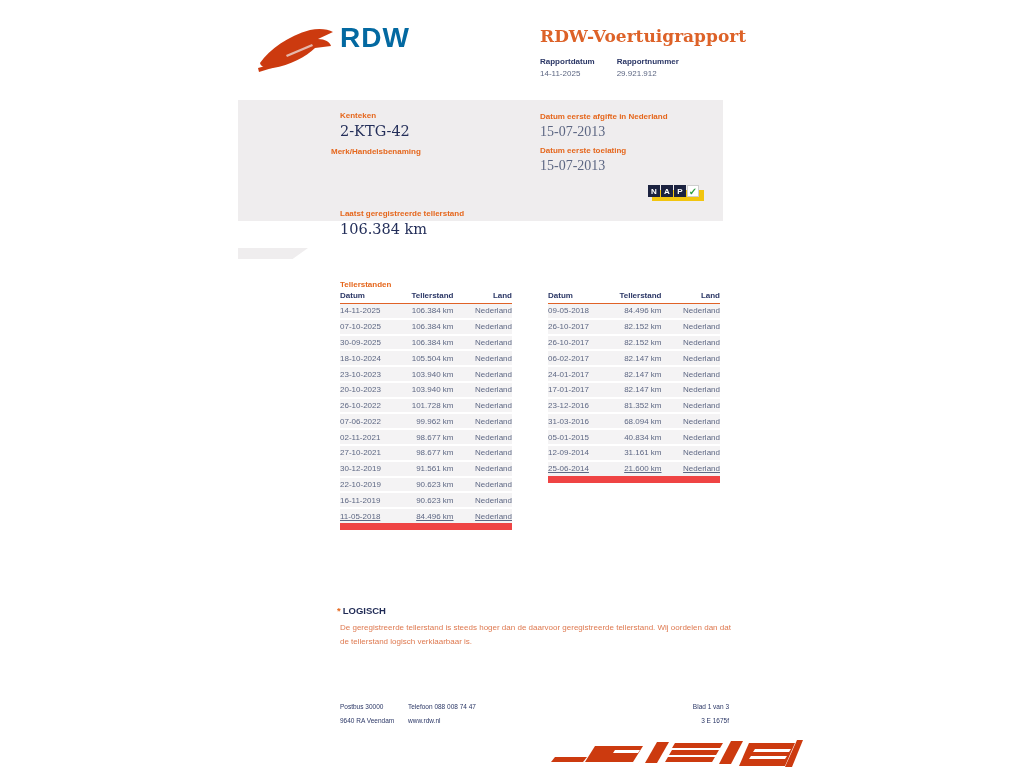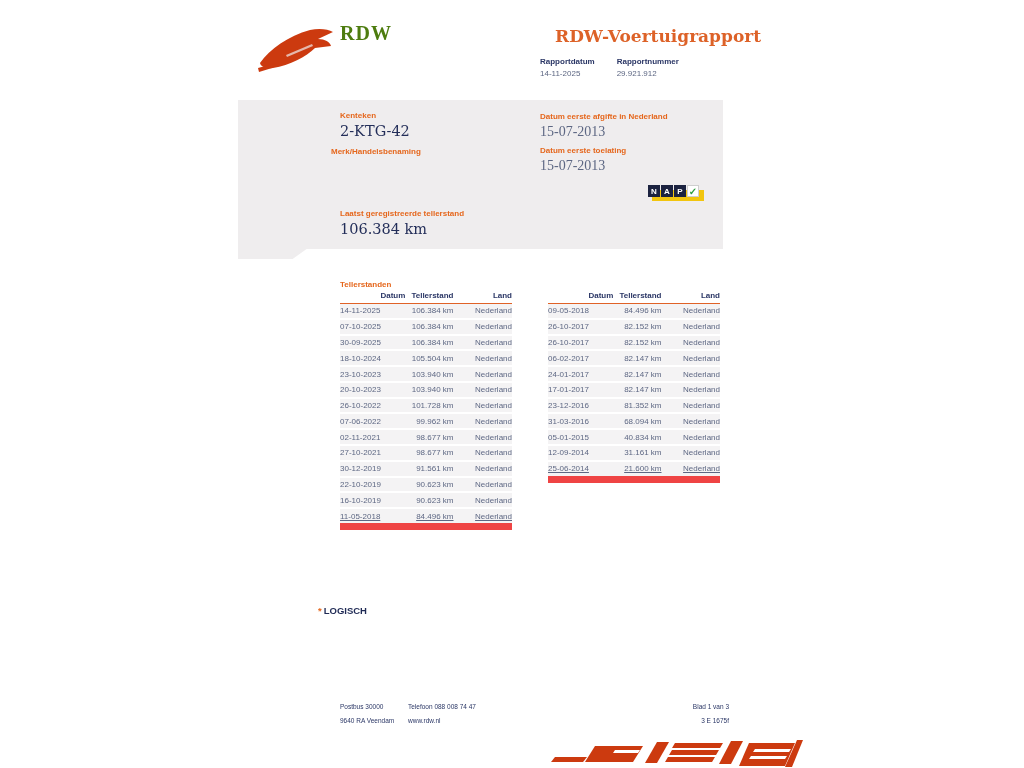--- a/index.html
+++ b/index.html
@@ -5,48 +5,48 @@
   * { margin:0; padding:0; box-sizing:border-box; }
   html,body { background:#fff; }
   #page {
     position:relative; width:1024px; height:768px; background:#ffffff;
     font-family:"Liberation Sans", sans-serif; overflow:hidden;
     color:#232e59;
   }
   .abs { position:absolute; }
 
   
-  .wordmark { font-family:Liberation Serif, serif; font-size:20px; font-weight:700; color:#4d7c0f; letter-spacing:1px; }
-  .doc-title { font-family:"DejaVu Serif", serif; font-size:17px; font-weight:700; color:#dd6228;margin-left:15px; }
+  .wordmark { font-family:Liberation Sans, sans-serif; font-size:28px; font-weight:700; color:#0369a1; letter-spacing:1px; }
+  .doc-title { font-family:"DejaVu Serif", serif; font-size:17px; font-weight:700; color:#dd6228; }
   .meta-label { font-size:8px; font-weight:700; color:#2b3766; }
   .meta-value { font-size:8px; color:#5d6783; margin-top:3px; }
 
   
-  .panel { left:238px; top:100px; width:485px; height:149px; background:#efedee; }
+  .panel { left:238px; top:100px; width:485px; height:121px; background:#efedee; }
   .panel-tail { left:238px; top:248px; width:70px; height:11px; background:#efedee;
                 clip-path:polygon(0 0, 100% 0, 78% 100%, 0 100%); }
   .olabel { font-size:8px; font-weight:700; color:#e5671d; }
   .bigval { font-family:"DejaVu Serif", serif; font-size:14.5px; color:#232e59; line-height:22px; }
   .smallval { font-size:14px; color:#5d6783;font-family:Liberation Serif, serif; }
   .oordeel { font-size:15px; font-weight:700; color:#1f2a55; line-height:21px; letter-spacing:0.3px; }
 
   
   .nap { width:55px; height:18px; }
   .nap-yellow { position:absolute; left:4px; top:5px; width:52px; height:11px; background:#f2c50e; }
   .nap-boxes { position:absolute; left:0; top:0; display:flex; gap:1px; }
   .nap-letter { width:12px; height:12px; background:#1c2340; color:#fff; font-size:8px; font-weight:700;
                 display:flex; align-items:center; justify-content:center; }
   .nap-check { width:12px; height:12px; background:#fff; border:1px solid #cfcfcf; color:#2f9e3f;
                font-size:10px; font-weight:700; display:flex; align-items:center; justify-content:center; }
 
   
   .section-title { font-size:8px; font-weight:700; color:#e5671d; }
   table.odo { width:172px; border-collapse:collapse; table-layout:fixed; }
   table.odo col.c0 { width:38%; } table.odo col.c1 { width:28%; } table.odo col.c2 { width:34%; }
-  table.odo th { font-size:8px; font-weight:700; color:#2b3766; text-align:right;
+  table.odo th { font-size:8px; font-weight:700; color:#2b3766; text-align:left;
                  padding:0 0 3px 0; border-bottom:1.5px solid #e06227; }
   table.odo th:nth-child(2), table.odo th:nth-child(3) { text-align:right; }
   table.odo td { font-size:8px; color:#5d6783; background:#f4f3f4; padding:2.4px 0;
                  border-bottom:2px solid #fff; white-space:nowrap; }
   table.odo td:nth-child(2), table.odo td:nth-child(3) { text-align:right; }
   table.odo tbody tr:last-child td { border-bottom:7px solid #ef4444;text-decoration:underline; }
 
   
   .fn-head { font-size:9.5px; font-weight:700; color:#1f2a55; }
   .fn-head .ast { color:#e5671d; margin-right:2px; }
@@ -182,21 +182,21 @@
           <td>30-12-2019</td>
           <td>91.561 km</td>
           <td>Nederland</td>
         </tr>
         <tr>
           <td>22-10-2019</td>
           <td>90.623 km</td>
           <td>Nederland</td>
         </tr>
         <tr>
-          <td>16-10-2019</td>
+          <td>16-11-2019</td>
           <td>90.623 km</td>
           <td>Nederland</td>
         </tr>
         <tr>
           <td>11-05-2018</td>
           <td>84.496 km</td>
           <td>Nederland</td>
         </tr>
       </tbody>
   </table>
@@ -266,23 +266,24 @@
           <td>Nederland</td>
         </tr>
         <tr>
           <td>25-06-2014</td>
           <td>21.600 km</td>
           <td>Nederland</td>
         </tr>
       </tbody>
   </table>
 
-  <div class="abs fn-head" style="left:318px; top:605px;">
+  <div class="abs fn-head" style="left:337px; top:605px;">
     <span class="ast">*</span><span>LOGISCH</span>
   </div>
+  <div class="abs fn-text" style="left:340px; top:621px;">De geregistreerde tellerstand is steeds hoger dan de daarvoor geregistreerde tellerstand. Wij oordelen dan dat de tellerstand logisch verklaarbaar is.</div>
 
   <div class="abs foot" style="left:340px; top:700px;">
     <div>Postbus 30000</div>
     <div>9640 RA Veendam</div>
   </div>
   <div class="abs foot" style="left:408px; top:700px;">
     <div>Telefoon 088 008 74 47</div>
     <div><a href="#">www.rdw.nl</a></div>
   </div>
   <div class="abs foot foot-right" style="right:295px; top:700px;">

